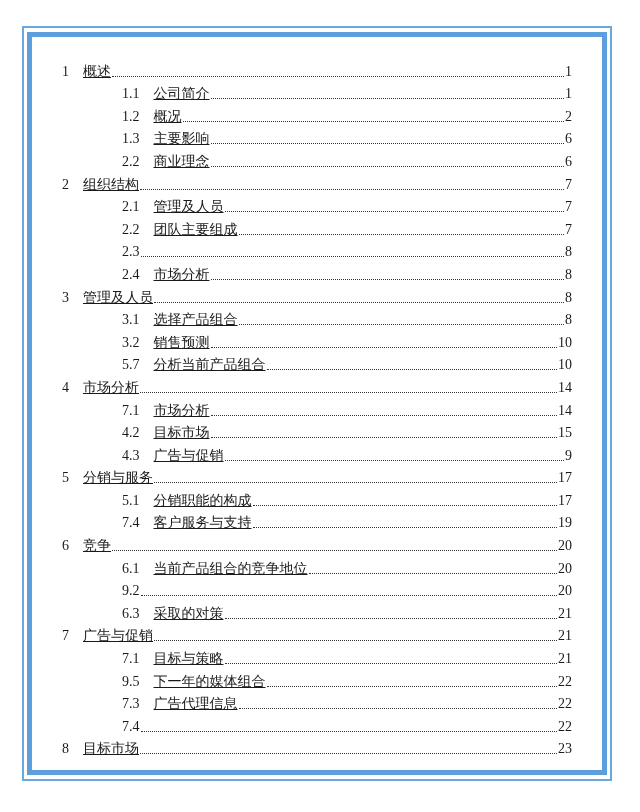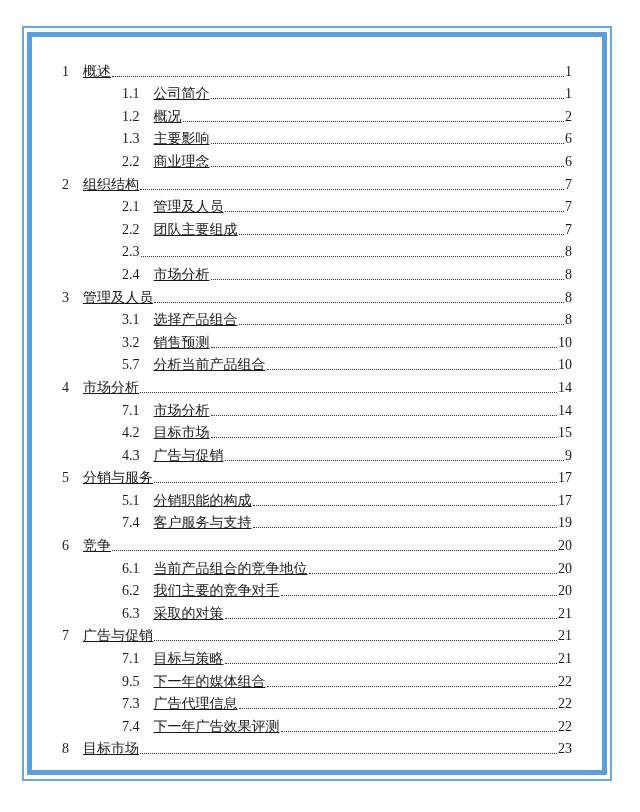--- a/index.html
+++ b/index.html
@@ -155,22 +155,21 @@
       <span class="leader"></span>
       <span class="page">20</span>
     </div>
     <div class="row l2">
       <span class="num">6.1</span>
       <span class="title">当前产品组合的竞争地位</span>
       <span class="leader"></span>
       <span class="page">20</span>
     </div>
     <div class="row l2">
-      <span class="num">6.2</span>
-      <span class="title">我们主要的竞争对手</span>
+      <span class="num">9.2</span>
       <span class="leader"></span>
       <span class="page">20</span>
     </div>
     <div class="row l2">
       <span class="num">6.3</span>
       <span class="title">采取的对策</span>
       <span class="leader"></span>
       <span class="page">21</span>
     </div>
     <div class="row l1">
@@ -192,21 +191,20 @@
       <span class="page">22</span>
     </div>
     <div class="row l2">
       <span class="num">7.3</span>
       <span class="title">广告代理信息</span>
       <span class="leader"></span>
       <span class="page">22</span>
     </div>
     <div class="row l2">
       <span class="num">7.4</span>
-      <span class="title">下一年广告效果评测</span>
       <span class="leader"></span>
       <span class="page">22</span>
     </div>
     <div class="row l1">
       <span class="num">8</span>
       <span class="title">目标市场</span>
       <span class="leader"></span>
       <span class="page">23</span>
     </div>
   </div>

